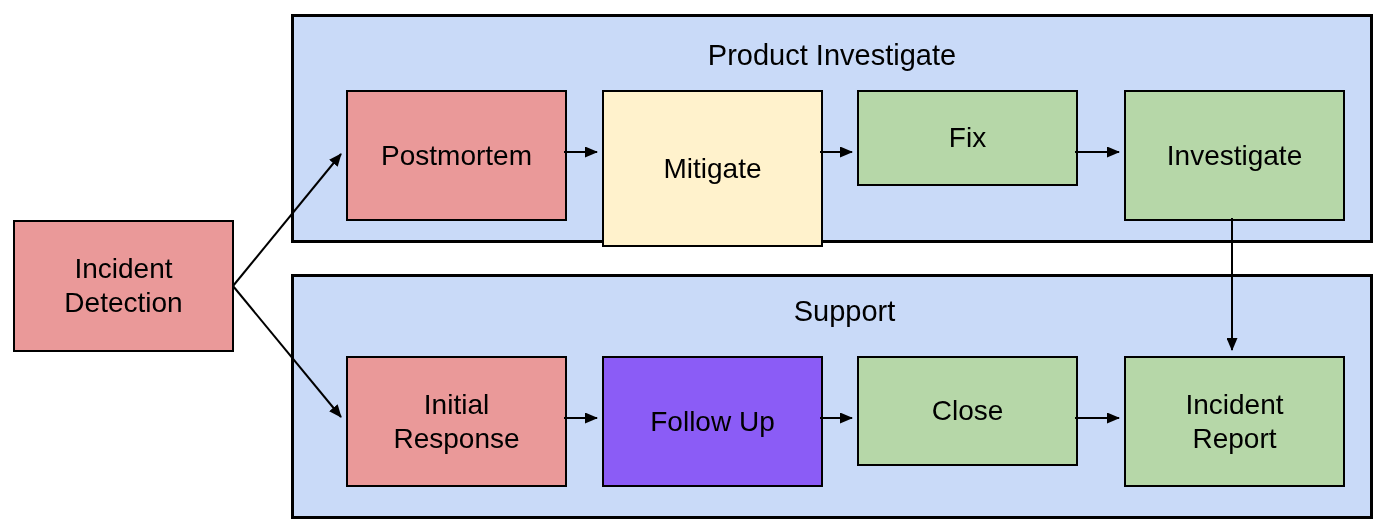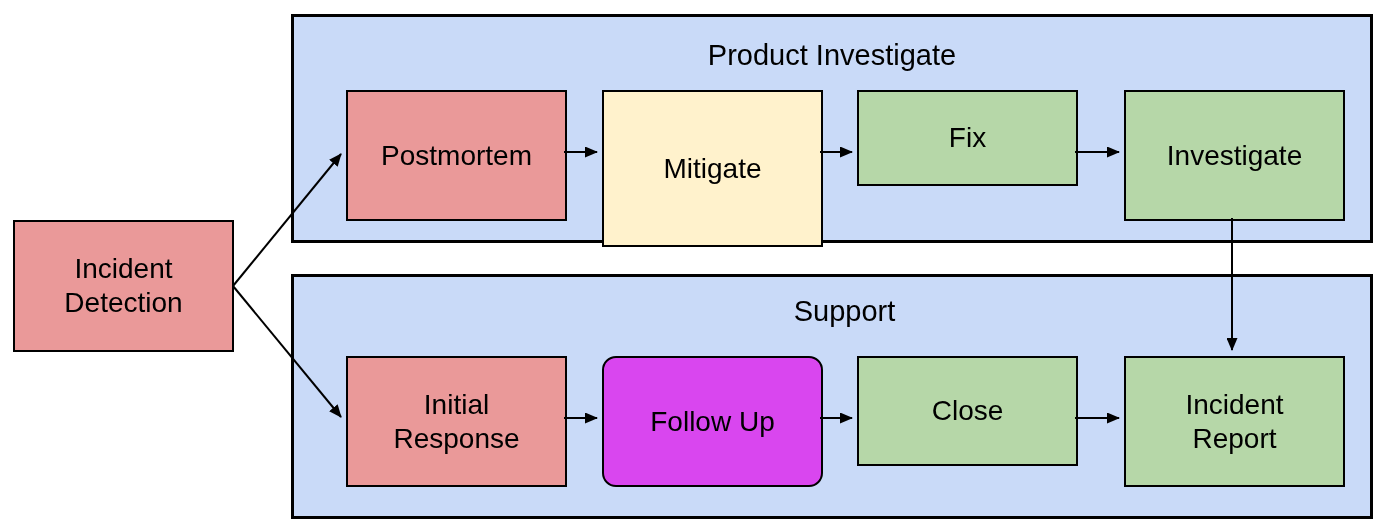--- a/index.html
+++ b/index.html
@@ -86,21 +86,21 @@
       <span>Investigate</span>
     </div>
   </div>
 
   <div class="container" id="c-support">
     <div class="container-title">Support</div>
     <div class="node" id="n-initial_response" style="background: rgb(234, 153, 153); justify-content: center;">
       <span>Initial
 Response</span>
     </div>
-    <div class="node" id="n-follow_up" style="background: #d946ef; border-radius: 14px;">
+    <div class="node" id="n-follow_up" style="background: #8b5cf6;">
       <span>Follow Up</span>
     </div>
     <div class="node" id="n-close" style="background: rgb(182, 215, 168);">
       <span>Close</span>
     </div>
     <div class="node" id="n-incident_report" style="background: rgb(182, 215, 168);">
       <span>Incident
 Report</span>
     </div>
   </div>

